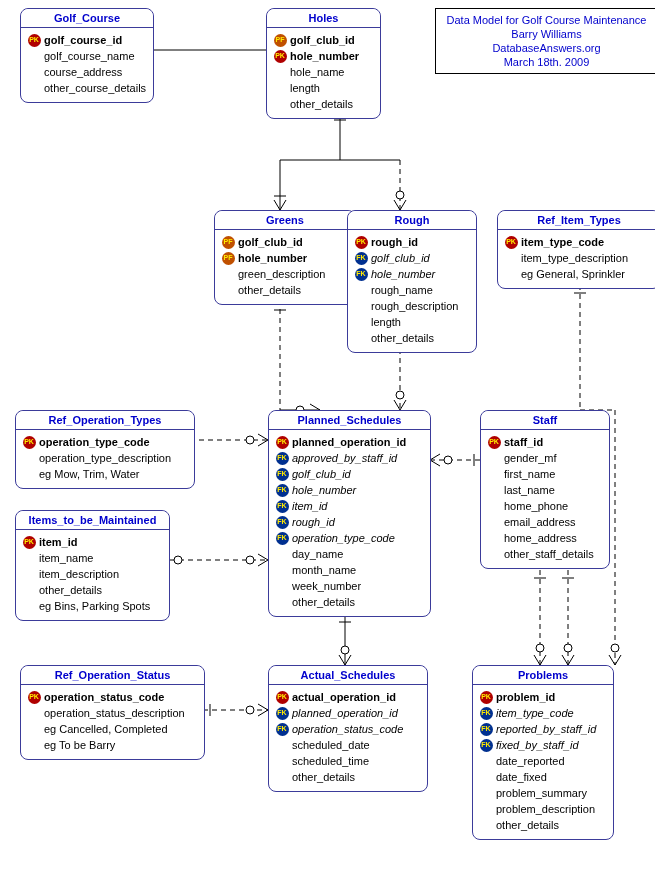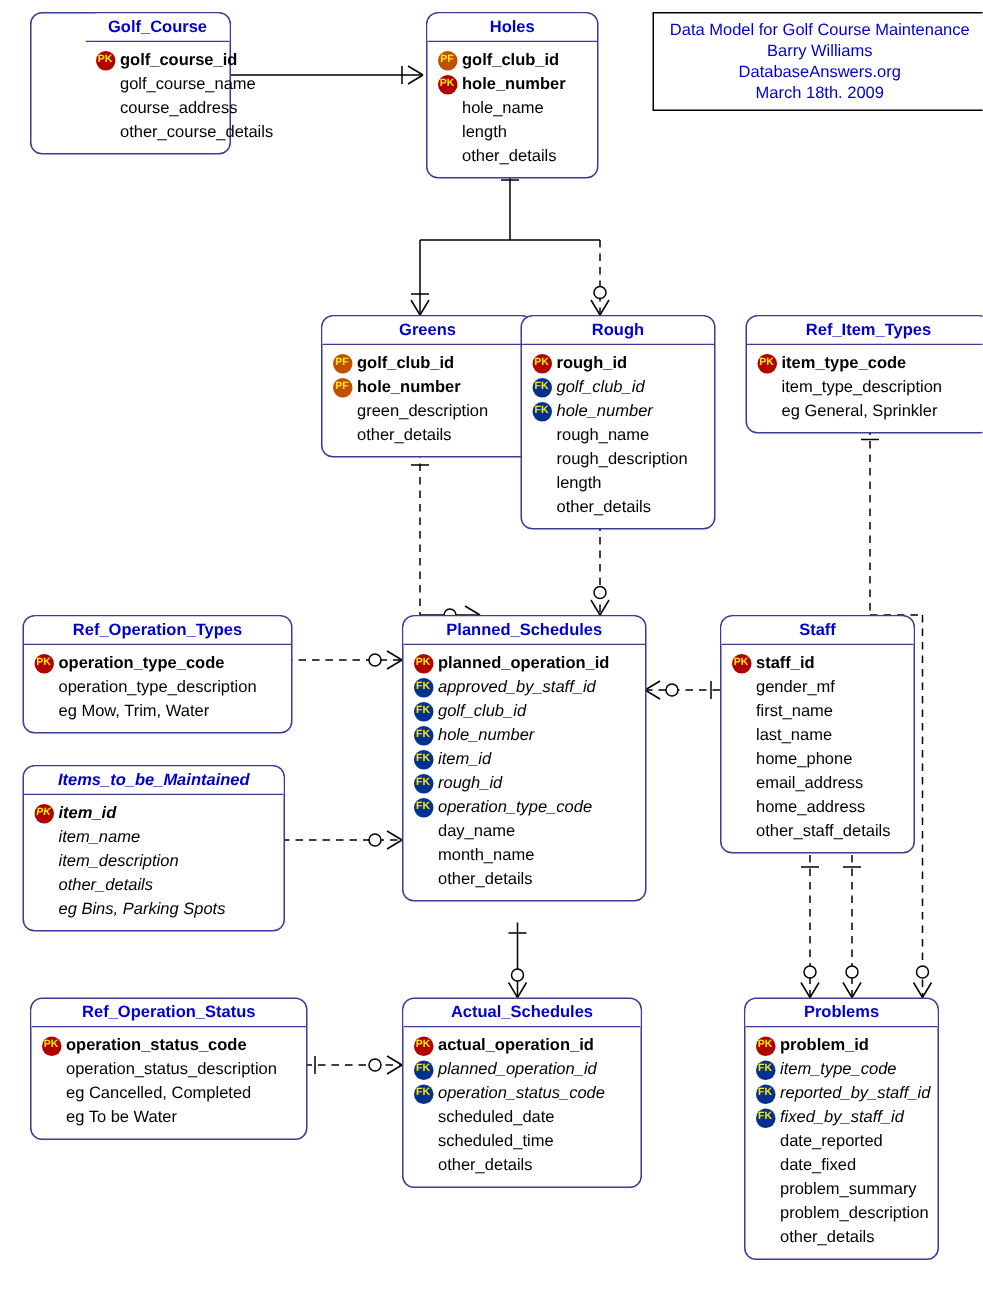--- a/index.html
+++ b/index.html
@@ -174,21 +174,21 @@
   <circle cx="615" cy="648" r="4" fill="#fff" stroke="#000"></circle>
 </svg>
 
 <div class="infobox" style="left:435px;top:8px;width:205px;">
   <div>Data Model for Golf Course Maintenance</div>
   <div>Barry Williams</div>
   <div>DatabaseAnswers.org</div>
   <div>March 18th. 2009</div>
 </div>
 
-<div id="ent-golf_course" class="entity" style="left:20px;  top:8px;   width:134px;padding-left:36px;">
+<div id="ent-golf_course" class="entity" style="left:20px;  top:8px;   width:134px;">
     <div class="entity-header">Golf_Course</div>
     <div class="entity-body">
       <div class="attr-row">
         <span class="key-icon">
           <span class="key-circle pk">PK</span>
         </span>
         <span class="attr-name bold">golf_course_id</span>
       </div>
       <div class="attr-row">
         <span class="spacer"></span>
@@ -197,21 +197,21 @@
       <div class="attr-row">
         <span class="spacer"></span>
         <span class="attr-name">course_address</span>
       </div>
       <div class="attr-row">
         <span class="spacer"></span>
         <span class="attr-name">other_course_details</span>
       </div>
     </div>
   </div>
-<div id="ent-holes" class="entity" style="left:284px; top:8px;   width:115px;">
+<div id="ent-holes" class="entity" style="left:266px; top:8px;   width:115px;">
     <div class="entity-header">Holes</div>
     <div class="entity-body">
       <div class="attr-row">
         <span class="key-icon">
           <span class="key-circle pf">PF</span>
         </span>
         <span class="attr-name bold">golf_club_id</span>
       </div>
       <div class="attr-row">
         <span class="key-icon">
@@ -328,21 +328,21 @@
       <div class="attr-row">
         <span class="spacer"></span>
         <span class="attr-name">operation_type_description</span>
       </div>
       <div class="attr-row">
         <span class="spacer"></span>
         <span class="attr-name">eg Mow, Trim, Water</span>
       </div>
     </div>
   </div>
-<div id="ent-items_to_be_maintained" class="entity" style="left:15px; top:510px; width:175px;font-style:italic;">
+<div id="ent-items_to_be_maintained" class="entity" style="left:15px; top:510px; width:155px;">
     <div class="entity-header">Items_to_be_Maintained</div>
     <div class="entity-body">
       <div class="attr-row">
         <span class="key-icon">
           <span class="key-circle pk">PK</span>
         </span>
         <span class="attr-name bold">item_id</span>
       </div>
       <div class="attr-row">
         <span class="spacer"></span>
@@ -410,20 +410,24 @@
       <div class="attr-row">
         <span class="spacer"></span>
         <span class="attr-name">day_name</span>
       </div>
       <div class="attr-row">
         <span class="spacer"></span>
         <span class="attr-name">month_name</span>
       </div>
       <div class="attr-row">
         <span class="spacer"></span>
+        <span class="attr-name">week_number</span>
+      </div>
+      <div class="attr-row">
+        <span class="spacer"></span>
         <span class="attr-name">other_details</span>
       </div>
     </div>
   </div>
 <div id="ent-staff" class="entity" style="left:480px; top:410px; width:130px;">
     <div class="entity-header">Staff</div>
     <div class="entity-body">
       <div class="attr-row">
         <span class="key-icon">
           <span class="key-circle pk">PK</span>
@@ -472,21 +476,21 @@
       <div class="attr-row">
         <span class="spacer"></span>
         <span class="attr-name">operation_status_description</span>
       </div>
       <div class="attr-row">
         <span class="spacer"></span>
         <span class="attr-name">eg Cancelled, Completed</span>
       </div>
       <div class="attr-row">
         <span class="spacer"></span>
-        <span class="attr-name">eg To be Water</span>
+        <span class="attr-name">eg To be Barry</span>
       </div>
     </div>
   </div>
 <div id="ent-actual_schedules" class="entity" style="left:268px; top:665px; width:160px;">
     <div class="entity-header">Actual_Schedules</div>
     <div class="entity-body">
       <div class="attr-row">
         <span class="key-icon">
           <span class="key-circle pk">PK</span>
         </span>
@@ -511,21 +515,21 @@
       <div class="attr-row">
         <span class="spacer"></span>
         <span class="attr-name">scheduled_time</span>
       </div>
       <div class="attr-row">
         <span class="spacer"></span>
         <span class="attr-name">other_details</span>
       </div>
     </div>
   </div>
-<div id="ent-problems" class="entity" style="left:496px; top:665px; width:130px;">
+<div id="ent-problems" class="entity" style="left:472px; top:665px; width:142px;">
     <div class="entity-header">Problems</div>
     <div class="entity-body">
       <div class="attr-row">
         <span class="key-icon">
           <span class="key-circle pk">PK</span>
         </span>
         <span class="attr-name bold">problem_id</span>
       </div>
       <div class="attr-row">
         <span class="key-icon">

